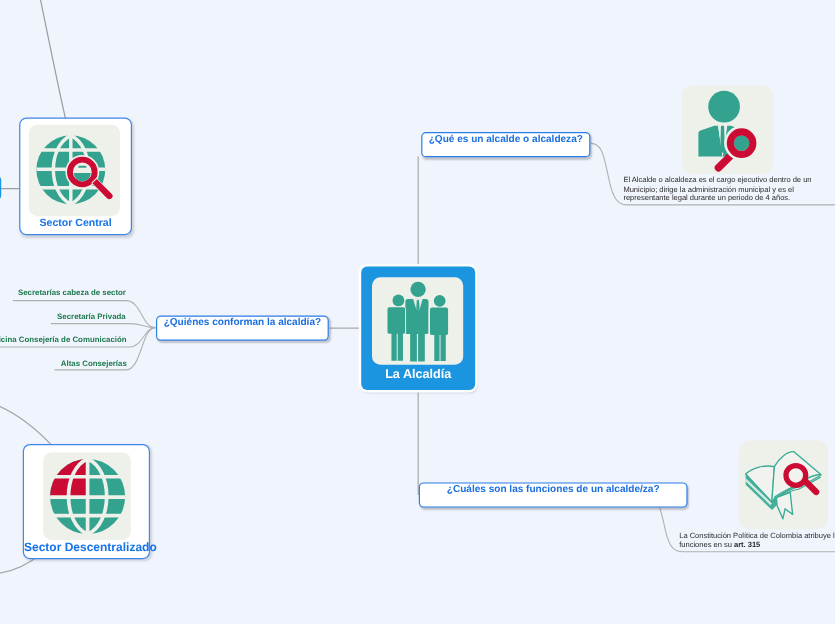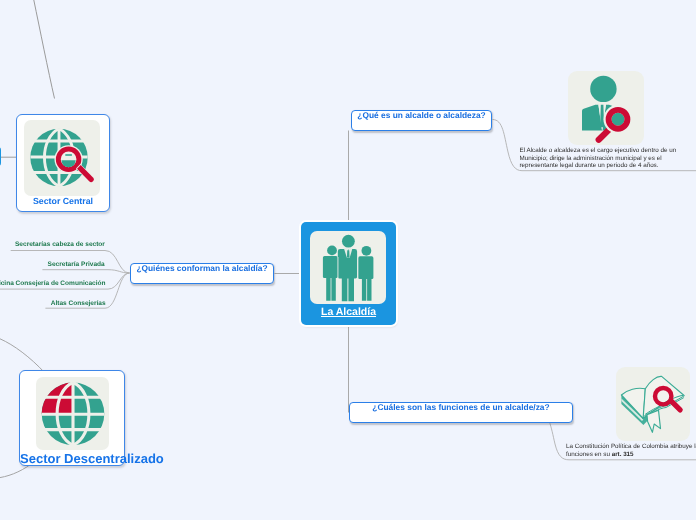--- a/index.html
+++ b/index.html
@@ -4,21 +4,21 @@
 <style>
   html,body{margin:0;padding:0;}
   body{width:696px;height:520px;background:#f0f4fd;font-family:"Liberation Sans",sans-serif;overflow:hidden;position:relative;-webkit-font-smoothing:antialiased;text-rendering:geometricPrecision;}
   #stage{position:absolute;left:0;top:0;width:696px;height:520px;}
   svg.links{position:absolute;left:0;top:0;width:696px;height:520px;pointer-events:none;}
 
   
   .cnode{position:absolute;left:301px;top:222px;width:95px;height:103px;background:#1b95e0;border-radius:5px;
          box-shadow:0 0 0 2px #ffffff, 1px 2px 2px rgba(80,80,90,0.22);box-sizing:border-box;}
   .cnode .iconbox{position:absolute;left:9px;top:9px;width:76px;height:73px;background:#eef0ea;border-radius:7px;overflow:hidden;}
-  .cnode .clabel{position:absolute;left:0;right:0;top:84px;text-align:center;color:#ffffff;font-size:10.5px;font-weight:bold;white-space:nowrap;text-decoration:underline;}
+  .cnode .clabel{position:absolute;left:0;right:0;top:84px;text-align:center;color:#ffffff;font-size:10.5px;font-weight:bold;white-space:nowrap;}
 
   
   .snode{position:absolute;background:#ffffff;border:1.5px solid #3f87e8;border-radius:6px;box-sizing:border-box;box-shadow:1px 1.5px 2px rgba(80,80,90,0.22);}
   .snode .iconbox{position:absolute;background:#eef0ea;border-radius:7px;}
   .snode .slabel{position:absolute;left:0;right:0;text-align:center;color:#1673e8;font-size:8.8px;font-weight:bold;white-space:nowrap;}
 
   
   .qbox{position:absolute;background:#ffffff;border:1.6px solid #2b7fe8;border-radius:4px;box-sizing:border-box;box-shadow:1px 1.5px 1.5px rgba(80,80,90,0.30);
         display:flex;align-items:flex-start;justify-content:center;color:#1a6fe0;font-weight:bold;font-size:8.4px;white-space:nowrap;line-height:1;padding-bottom:1px;}
 
@@ -157,21 +157,21 @@
 <div class="qbox" style="left:351px;top:110px;width:141px;height:21px;">
   <span>¿Qué es un alcalde o alcaldeza?</span>
 </div>
 <div class="qbox" style="left:130px;top:263px;width:144px;height:21px;">
   <span>¿Quiénes conforman la alcaldía?</span>
 </div>
 <div class="qbox" style="left:349px;top:402px;width:224px;height:21px;">
   <span>¿Cuáles son las funciones de un alcalde/za?</span>
 </div>
 
-<div class="snode" style="left:16px;top:114px;width:94px;height:98px;">
+<div class="snode" style="left:16px;top:98px;width:94px;height:98px;">
   <div class="iconbox" style="left:7px;top:5px;width:76px;height:76px;">
     <svg width="76" height="76" viewBox="0 0 76 76">
       <g>
         <circle cx="35.0" cy="37.5" r="28.7" fill="#33a28f"></circle>
         <g stroke="#eef0ea" stroke-width="2.9" fill="none">
           <path d="M7.8,21.0 H62.2"></path>
           <path d="M6.4,37.0 H63.6"></path>
           <path d="M8.3,52.5 H61.7"></path>
           <path d="M35.0,8.8 V66.2"></path>
           <path d="M35.0,8.8 C15.6,18.2 15.6,56.8 35.0,66.2"></path>
@@ -201,16 +201,16 @@
           <path d="M8.0,20.3 H66.0"></path>
           <path d="M5.7,37.2 H68.3"></path>
           <path d="M8.5,52.6 H65.5"></path>
           <path d="M37.0,5.5 V68.1"></path>
           <path d="M37.0,5.5 C15.8,14.0 15.8,59.6 37.0,68.1"></path>
           <path d="M37.0,5.5 C58.2,14.0 58.2,59.6 37.0,68.1"></path>
         </g>
       </g>
     </svg>
   </div>
-  <div class="slabel" style="top:80px;font-size:13px;">Sector Descentralizado</div>
+  <div class="slabel" style="top:80px;font-size:10px;">Sector Descentralizado</div>
 </div>
 
 </div>
 
 </body></html>

